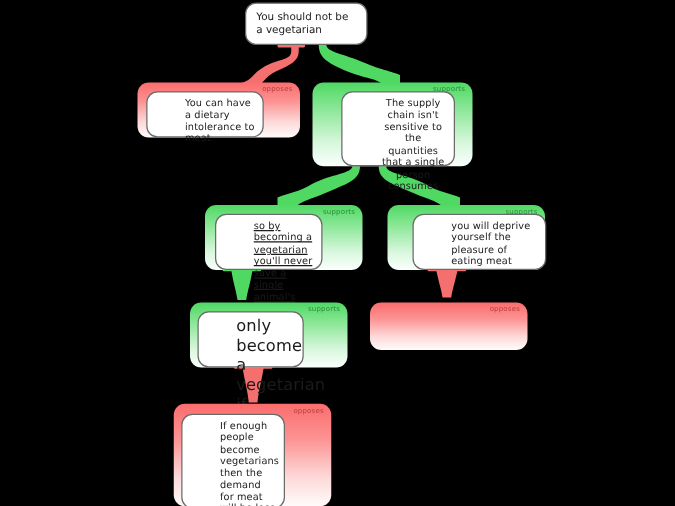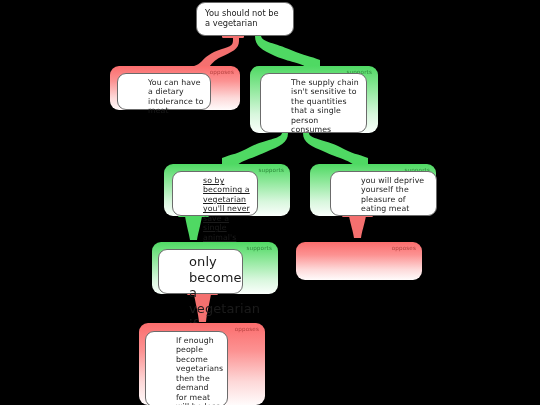--- a/index.html
+++ b/index.html
@@ -69,21 +69,21 @@
 
   <div class="node opposes" style="left:110px;top:66px;width:130px;height:44px;">
     <div class="badge">opposes</div>
     <div class="card" style="left:7px;top:7px;width:94px;height:37px;">
       <span style="font-size:7.8px;">You can have a dietary intolerance to meat</span>
     </div>
   </div>
 
   <div class="node supports" style="left:250px;top:66px;width:128px;height:67px;">
     <div class="badge">supports</div>
-    <div class="card" style="left:10px;top:7px;width:107px;height:60px;">
+    <div class="card" style="left:23px;top:7px;width:91px;height:60px;text-align:center;">
       <span style="font-size:7.8px;">The supply chain isn't sensitive to the quantities that a single person consumes</span>
     </div>
   </div>
 
   <div class="node supports" style="left:164px;top:164px;width:126px;height:52px;">
     <div class="badge">supports</div>
     <div class="card" style="left:8px;top:7px;width:86px;height:45px;text-decoration:underline;">
       <span style="font-size:7.8px;">so by becoming a vegetarian you'll never save a single animal's life</span>
     </div>
   </div>

